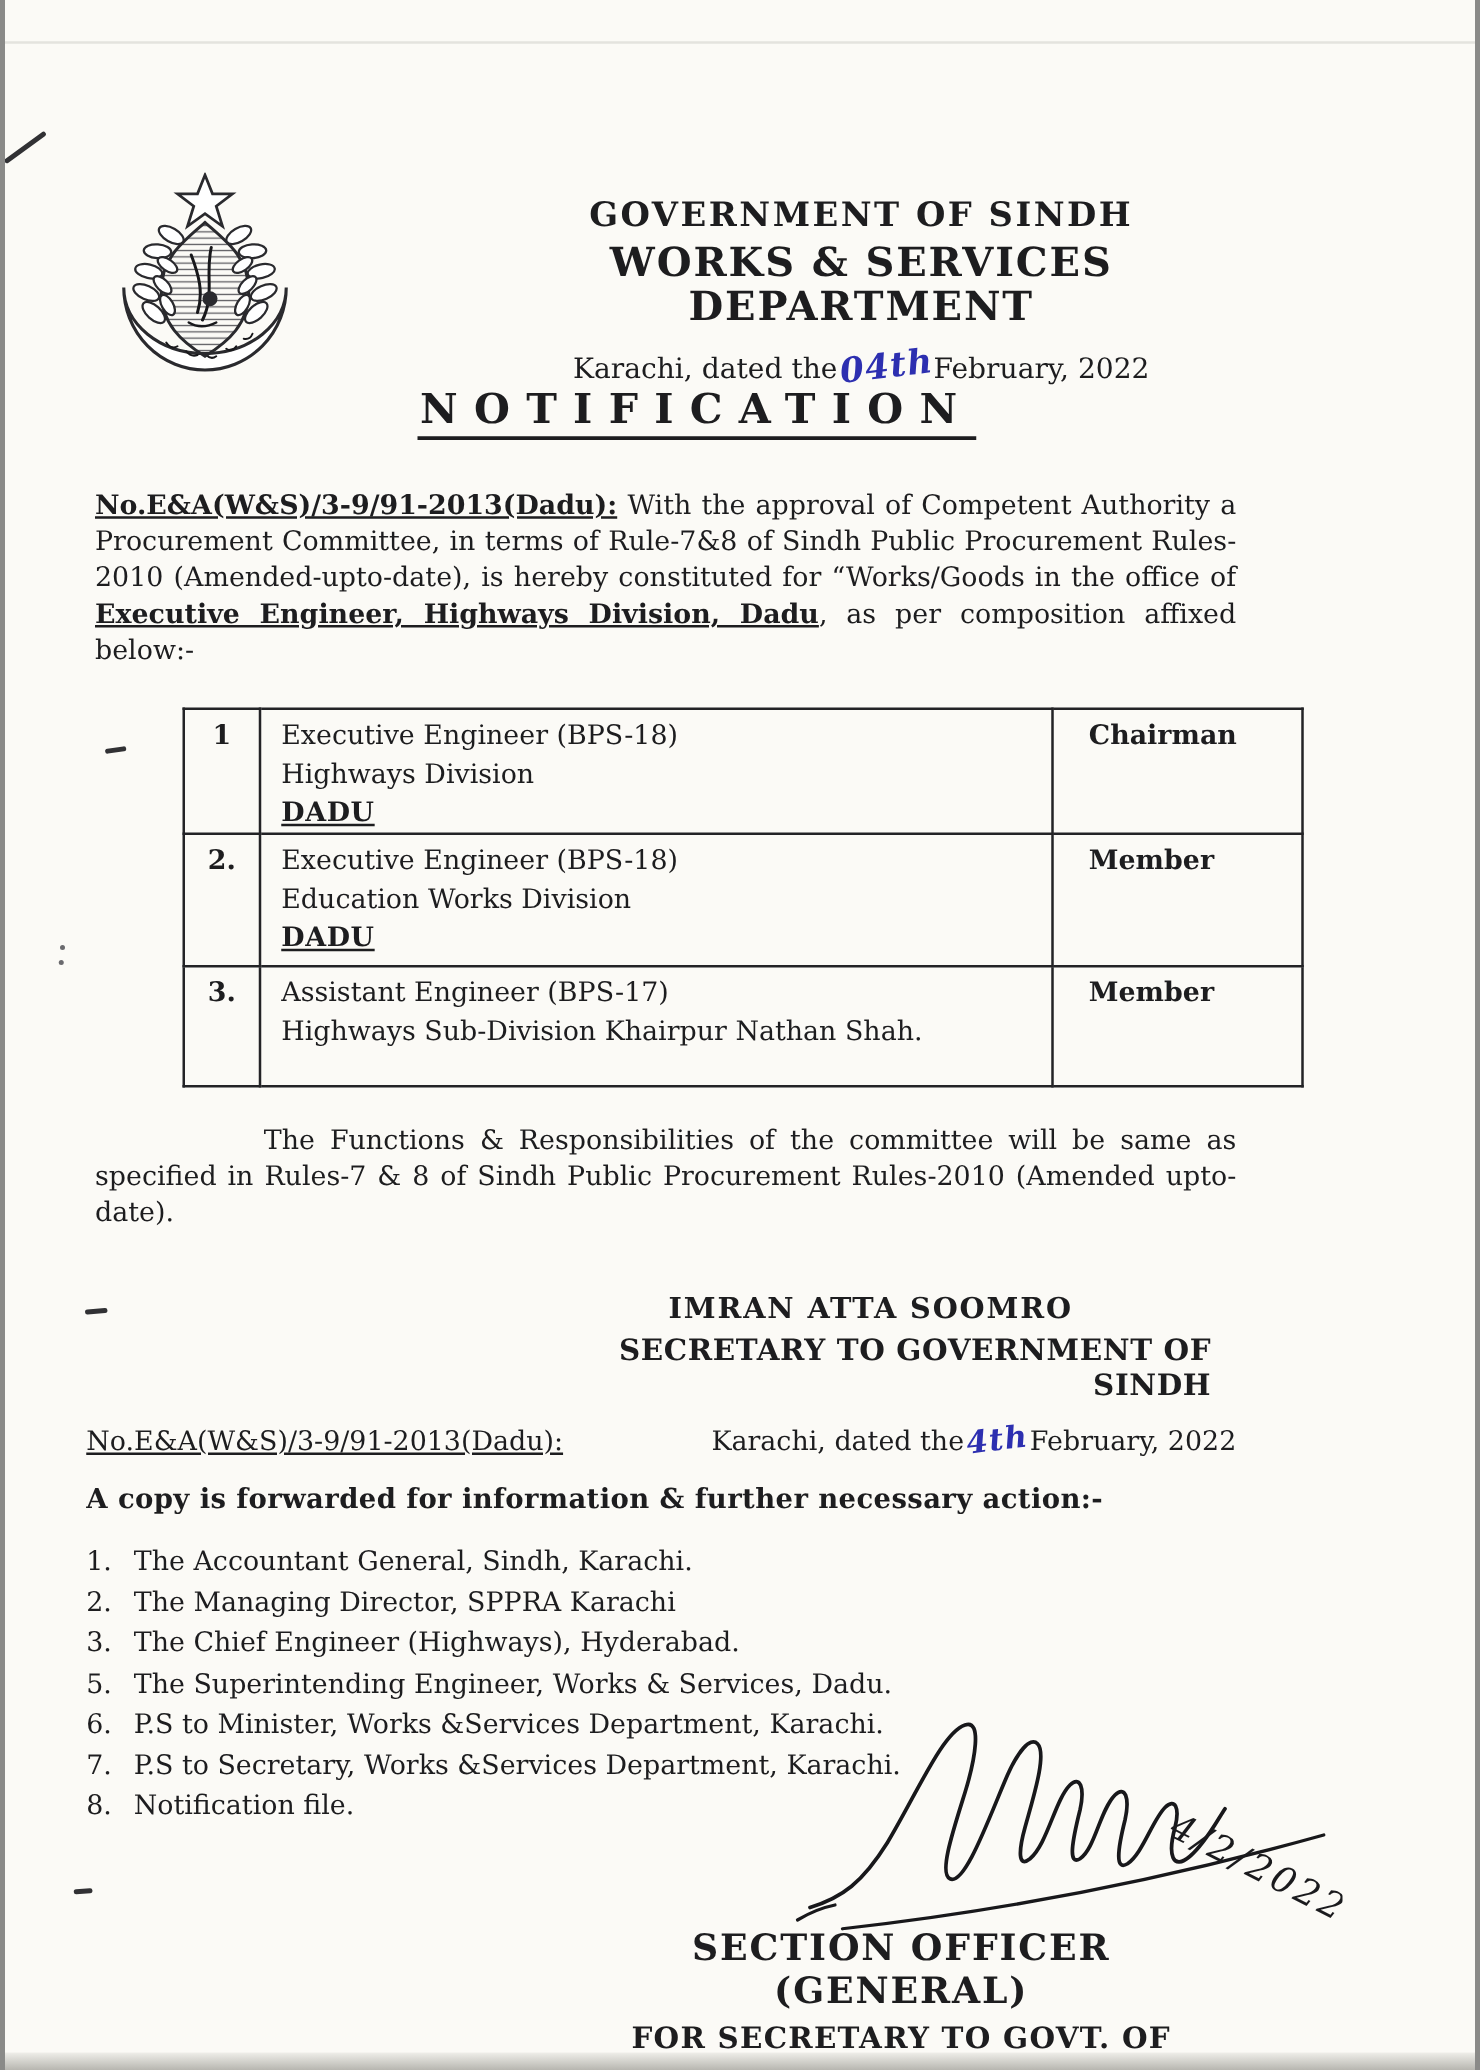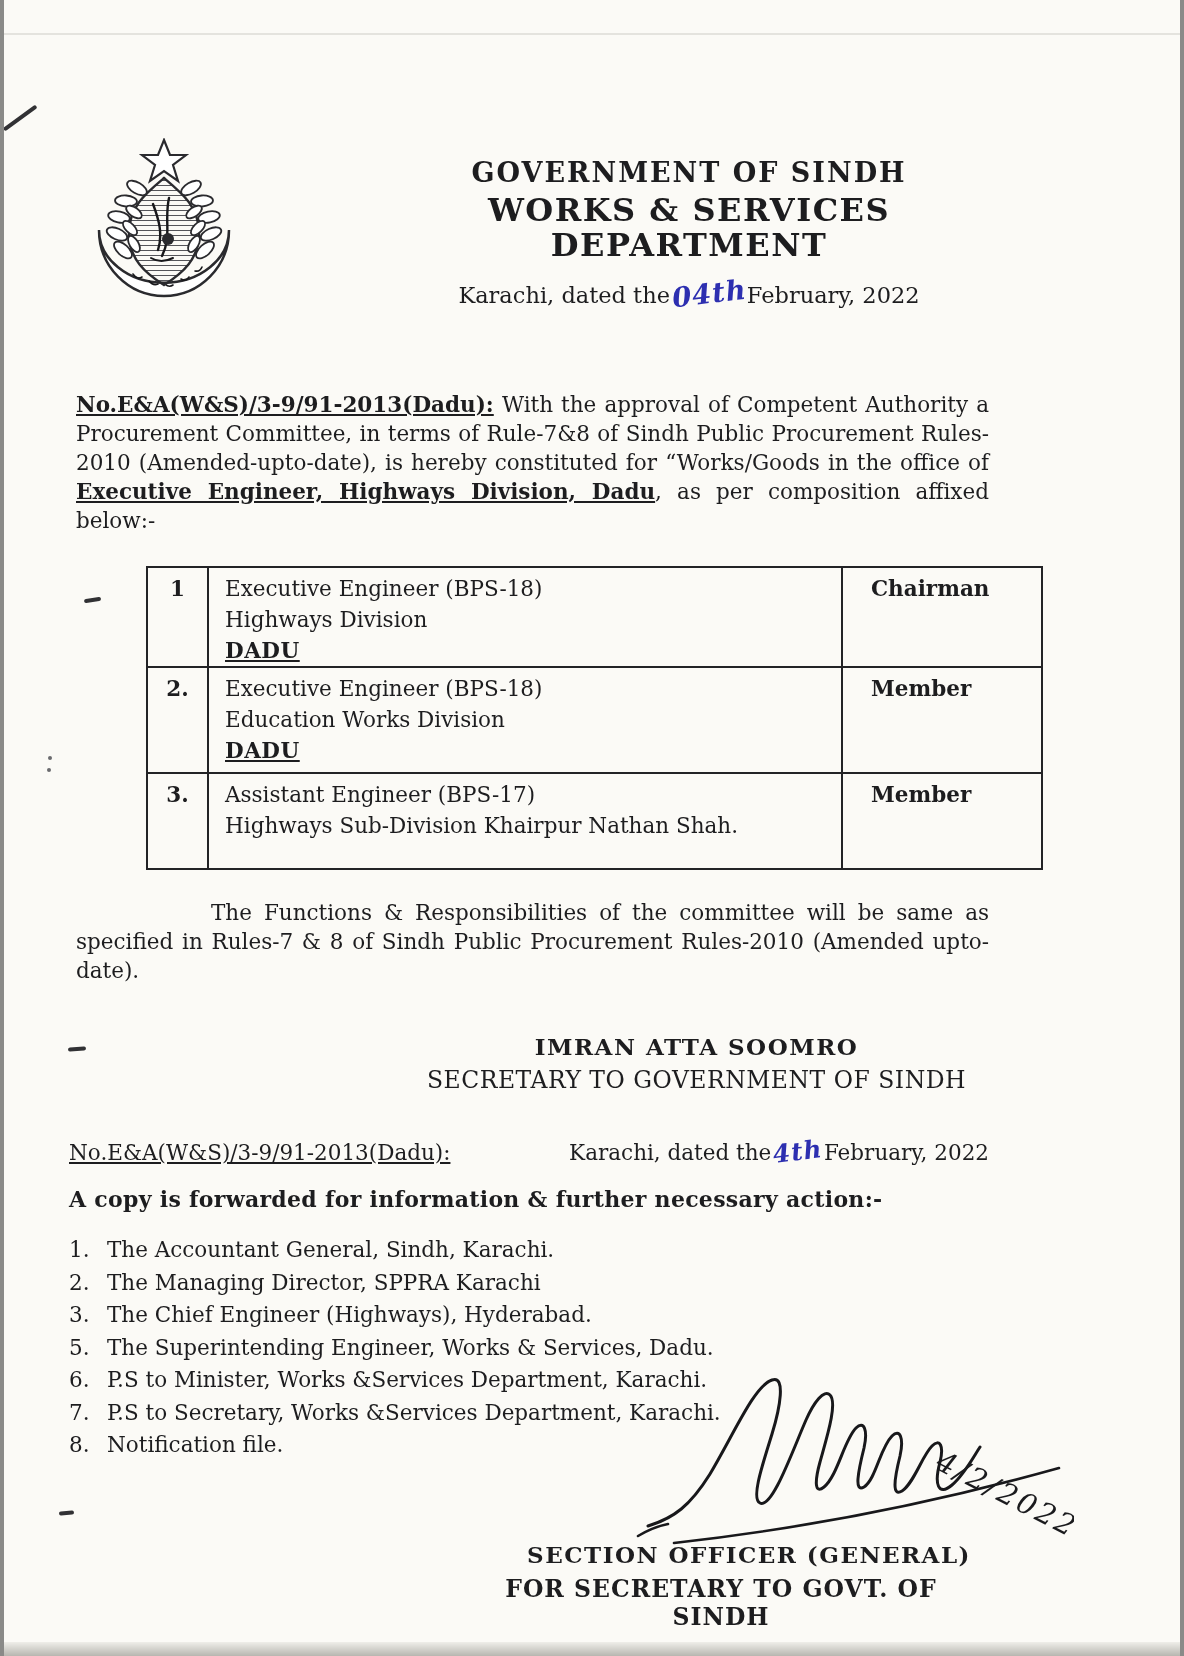--- a/index.html
+++ b/index.html
@@ -39,32 +39,32 @@
     width:833px; table-layout:fixed;}
   table.committee td{border:2.5px solid #232326; vertical-align:top; font-size:21.5px; line-height:31px;}
   td.c-no{width:57px; text-align:center; font-weight:bold; padding-top:5px;}
   td.c-desc{width:606px; padding:5px 10px 0 16px;}
   td.c-role{width:170px; font-weight:bold; padding:5px 0 0 28px;}
   .r1{height:100px;} .r2{height:106px;} .r3{height:96px;}
   .dadu{font-weight:bold; text-decoration:underline; letter-spacing:0.5px;}
   
   .sig1{left:420px; top:1033px; width:545px; text-align:center;}
   .sig1-name{font-size:23px; font-weight:bold; letter-spacing:1.5px;}
-  .sig1-title{font-size:23.5px; font-weight:normal; letter-spacing:0.5px; margin-top:6px;}
+  .sig1-title{font-size:23.5px; font-weight:bold; letter-spacing:0.5px; margin-top:6px;text-align:right;}
   
   .ref2row{left:65px; top:1140px; width:920px; display:flex; justify-content:space-between;
     align-items:baseline; font-size:21.5px; white-space:nowrap;}
   .copyhead{left:65px; top:1186px; font-size:22px; font-weight:bold; letter-spacing:0.3px;}
   .copylist{left:65px; top:1234px; width:800px; font-size:21.5px;}
   .copylist .li{line-height:32.5px; white-space:nowrap;}
   .copylist .num{display:inline-block; width:38px;}
   
   .sigsvg{left:630px; top:1356px;}
   .officer{left:467px; top:1541px; width:500px; text-align:center;}
-  .off-l1{font-size:23px; font-weight:bold; letter-spacing:1.5px;text-align:right;}
+  .off-l1{font-size:29px; font-weight:bold; letter-spacing:1.5px;}
   .off-l2{font-size:23.5px; font-weight:bold; letter-spacing:1px; margin-top:7px;}
   svg .ink{stroke:#18181b; fill:none; stroke-linecap:round;}
 </style>
 </head>
 <body>
 
 <div id="page">
 
   <div class="abs scanline"></div>
   <div class="abs pen" style="left:-4px; top:116px; width:40px; height:3.5px; transform:rotate(-36deg);"></div>
@@ -113,20 +113,21 @@
       </g>
     </svg>
   </div>
 
   <div class="abs hdr">
     <div class="hdr-l1">GOVERNMENT OF SINDH</div>
     <div class="hdr-l2">WORKS &amp; SERVICES DEPARTMENT</div>
     <div class="dateline"><span>Karachi, dated the</span><span class="hand">04th</span><span>February, 2022</span></div>
   </div>
 
+  <div class="abs title">NOTIFICATION</div>
 
   <div class="abs para p1">
     <span class="refno">No.E&amp;A(W&amp;S)/3-9/91-2013(Dadu):</span>
     <span>With the approval of Competent Authority a Procurement Committee, in terms of Rule-7&amp;8 of Sindh Public Procurement Rules-2010 (Amended-upto-date), is hereby constituted for “Works/Goods in the office of</span>
     <span class="office">Executive Engineer, Highways Division, Dadu</span><span>, as per composition affixed below:-</span>
   </div>
 
   <table class="committee">
     <tbody>
         <tr class="r1">

